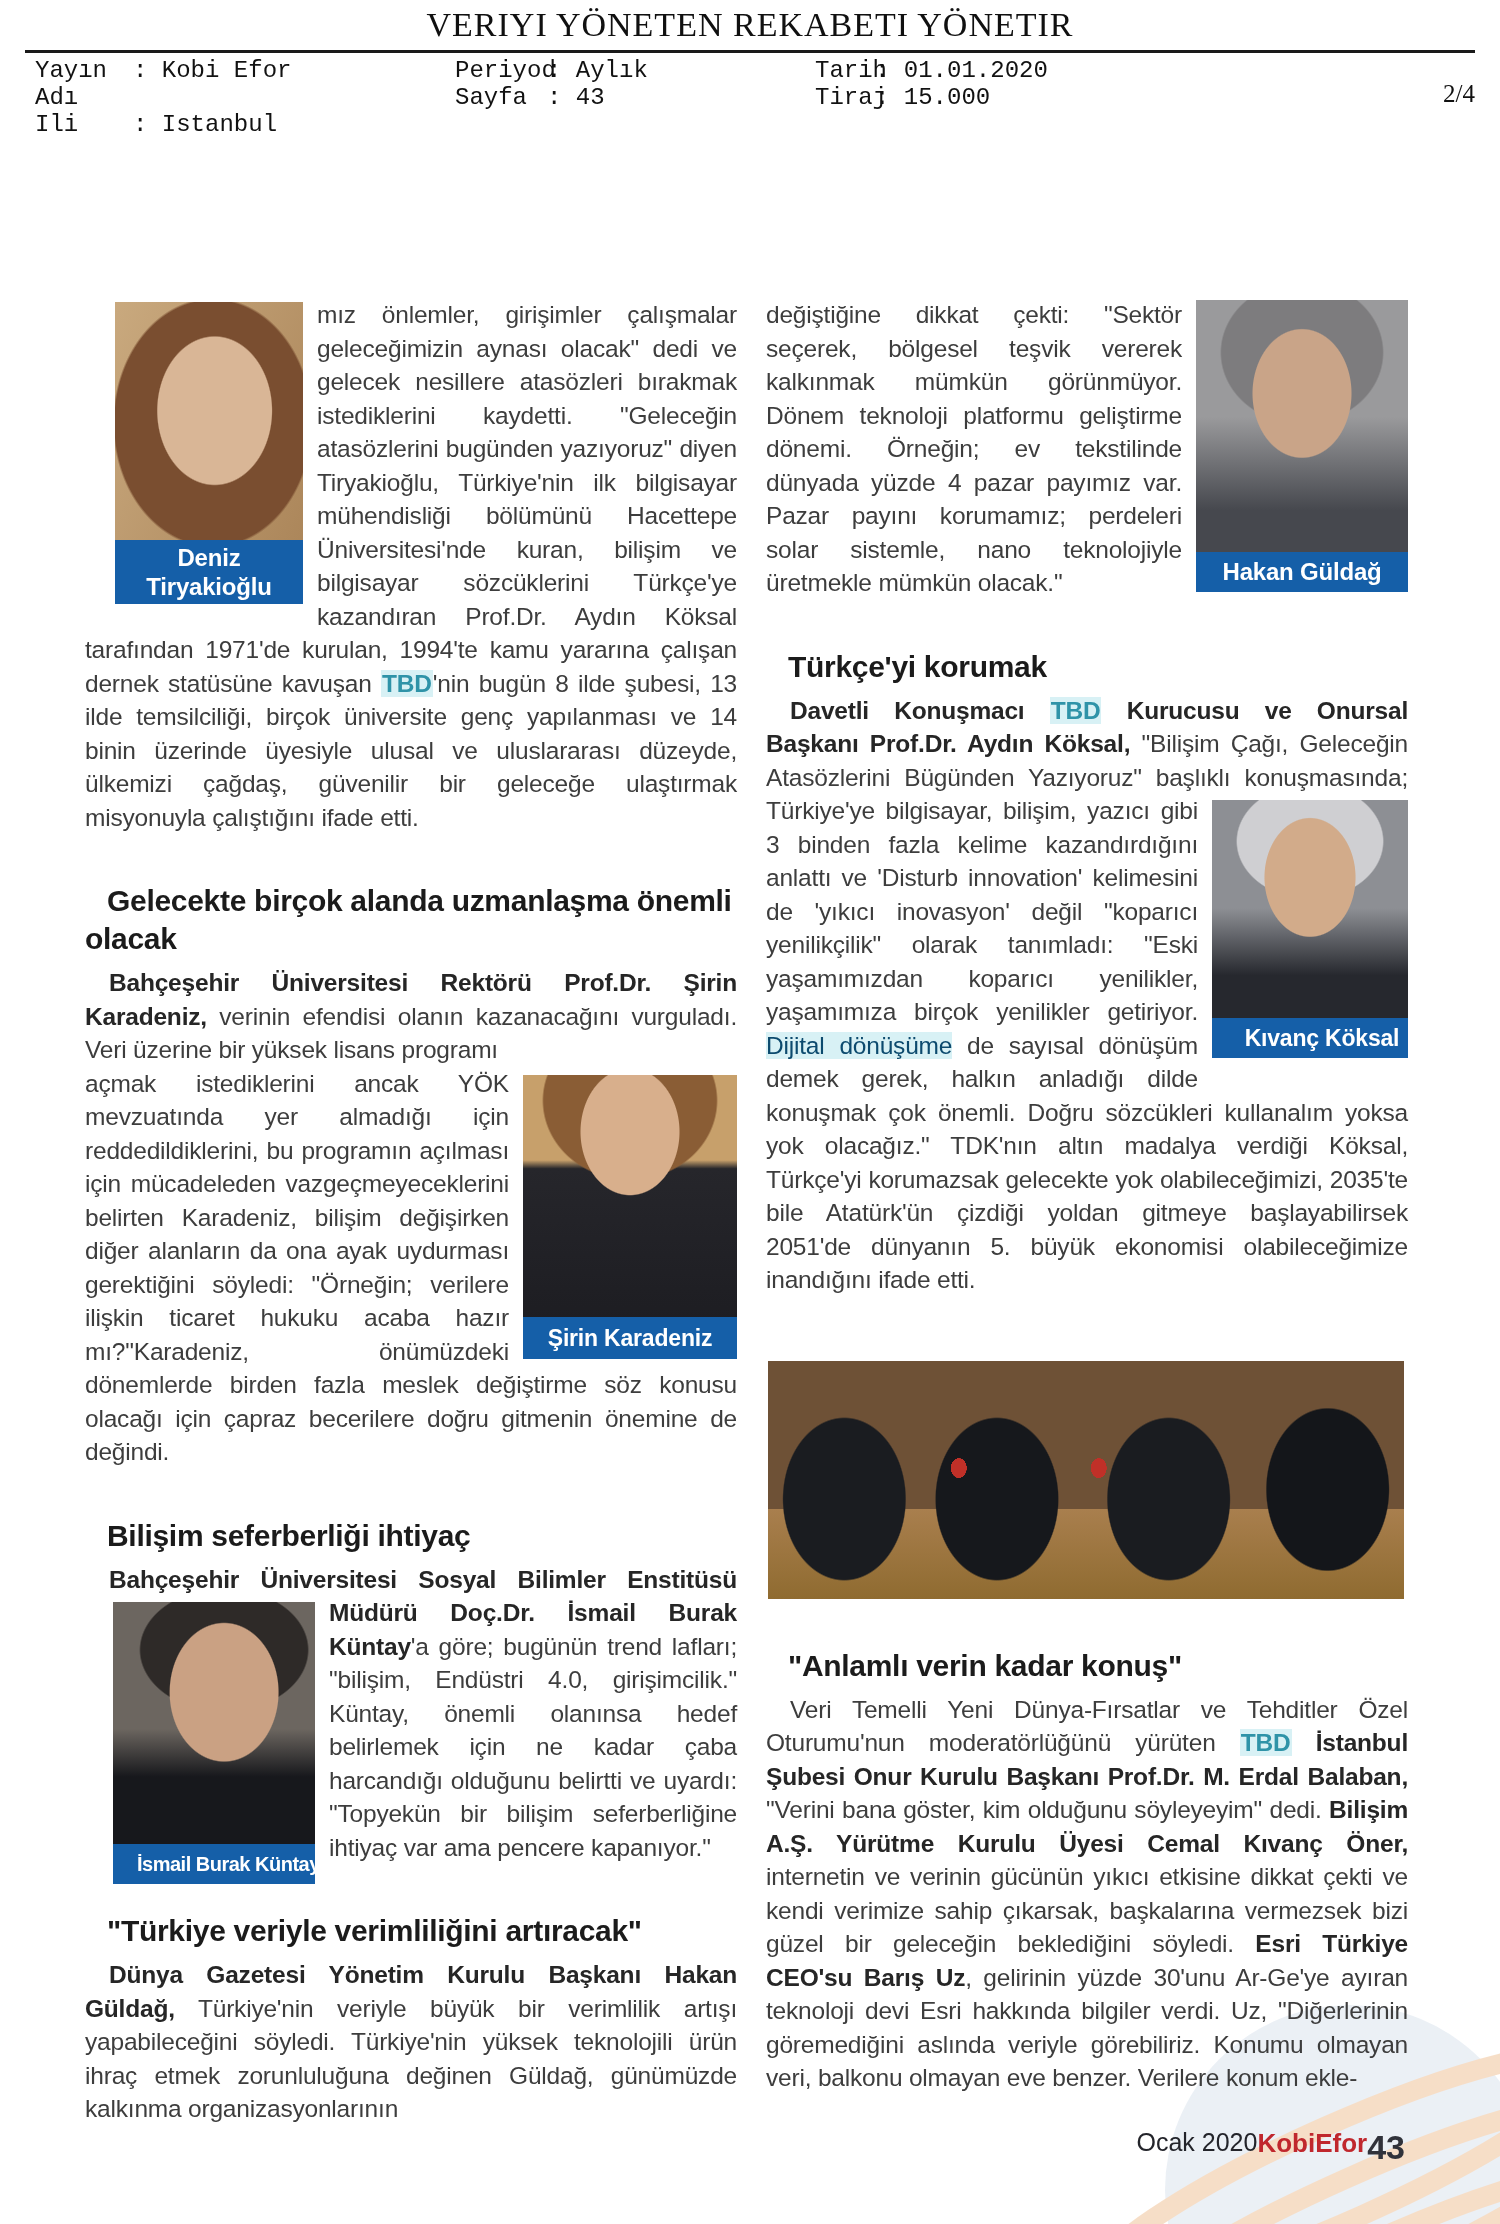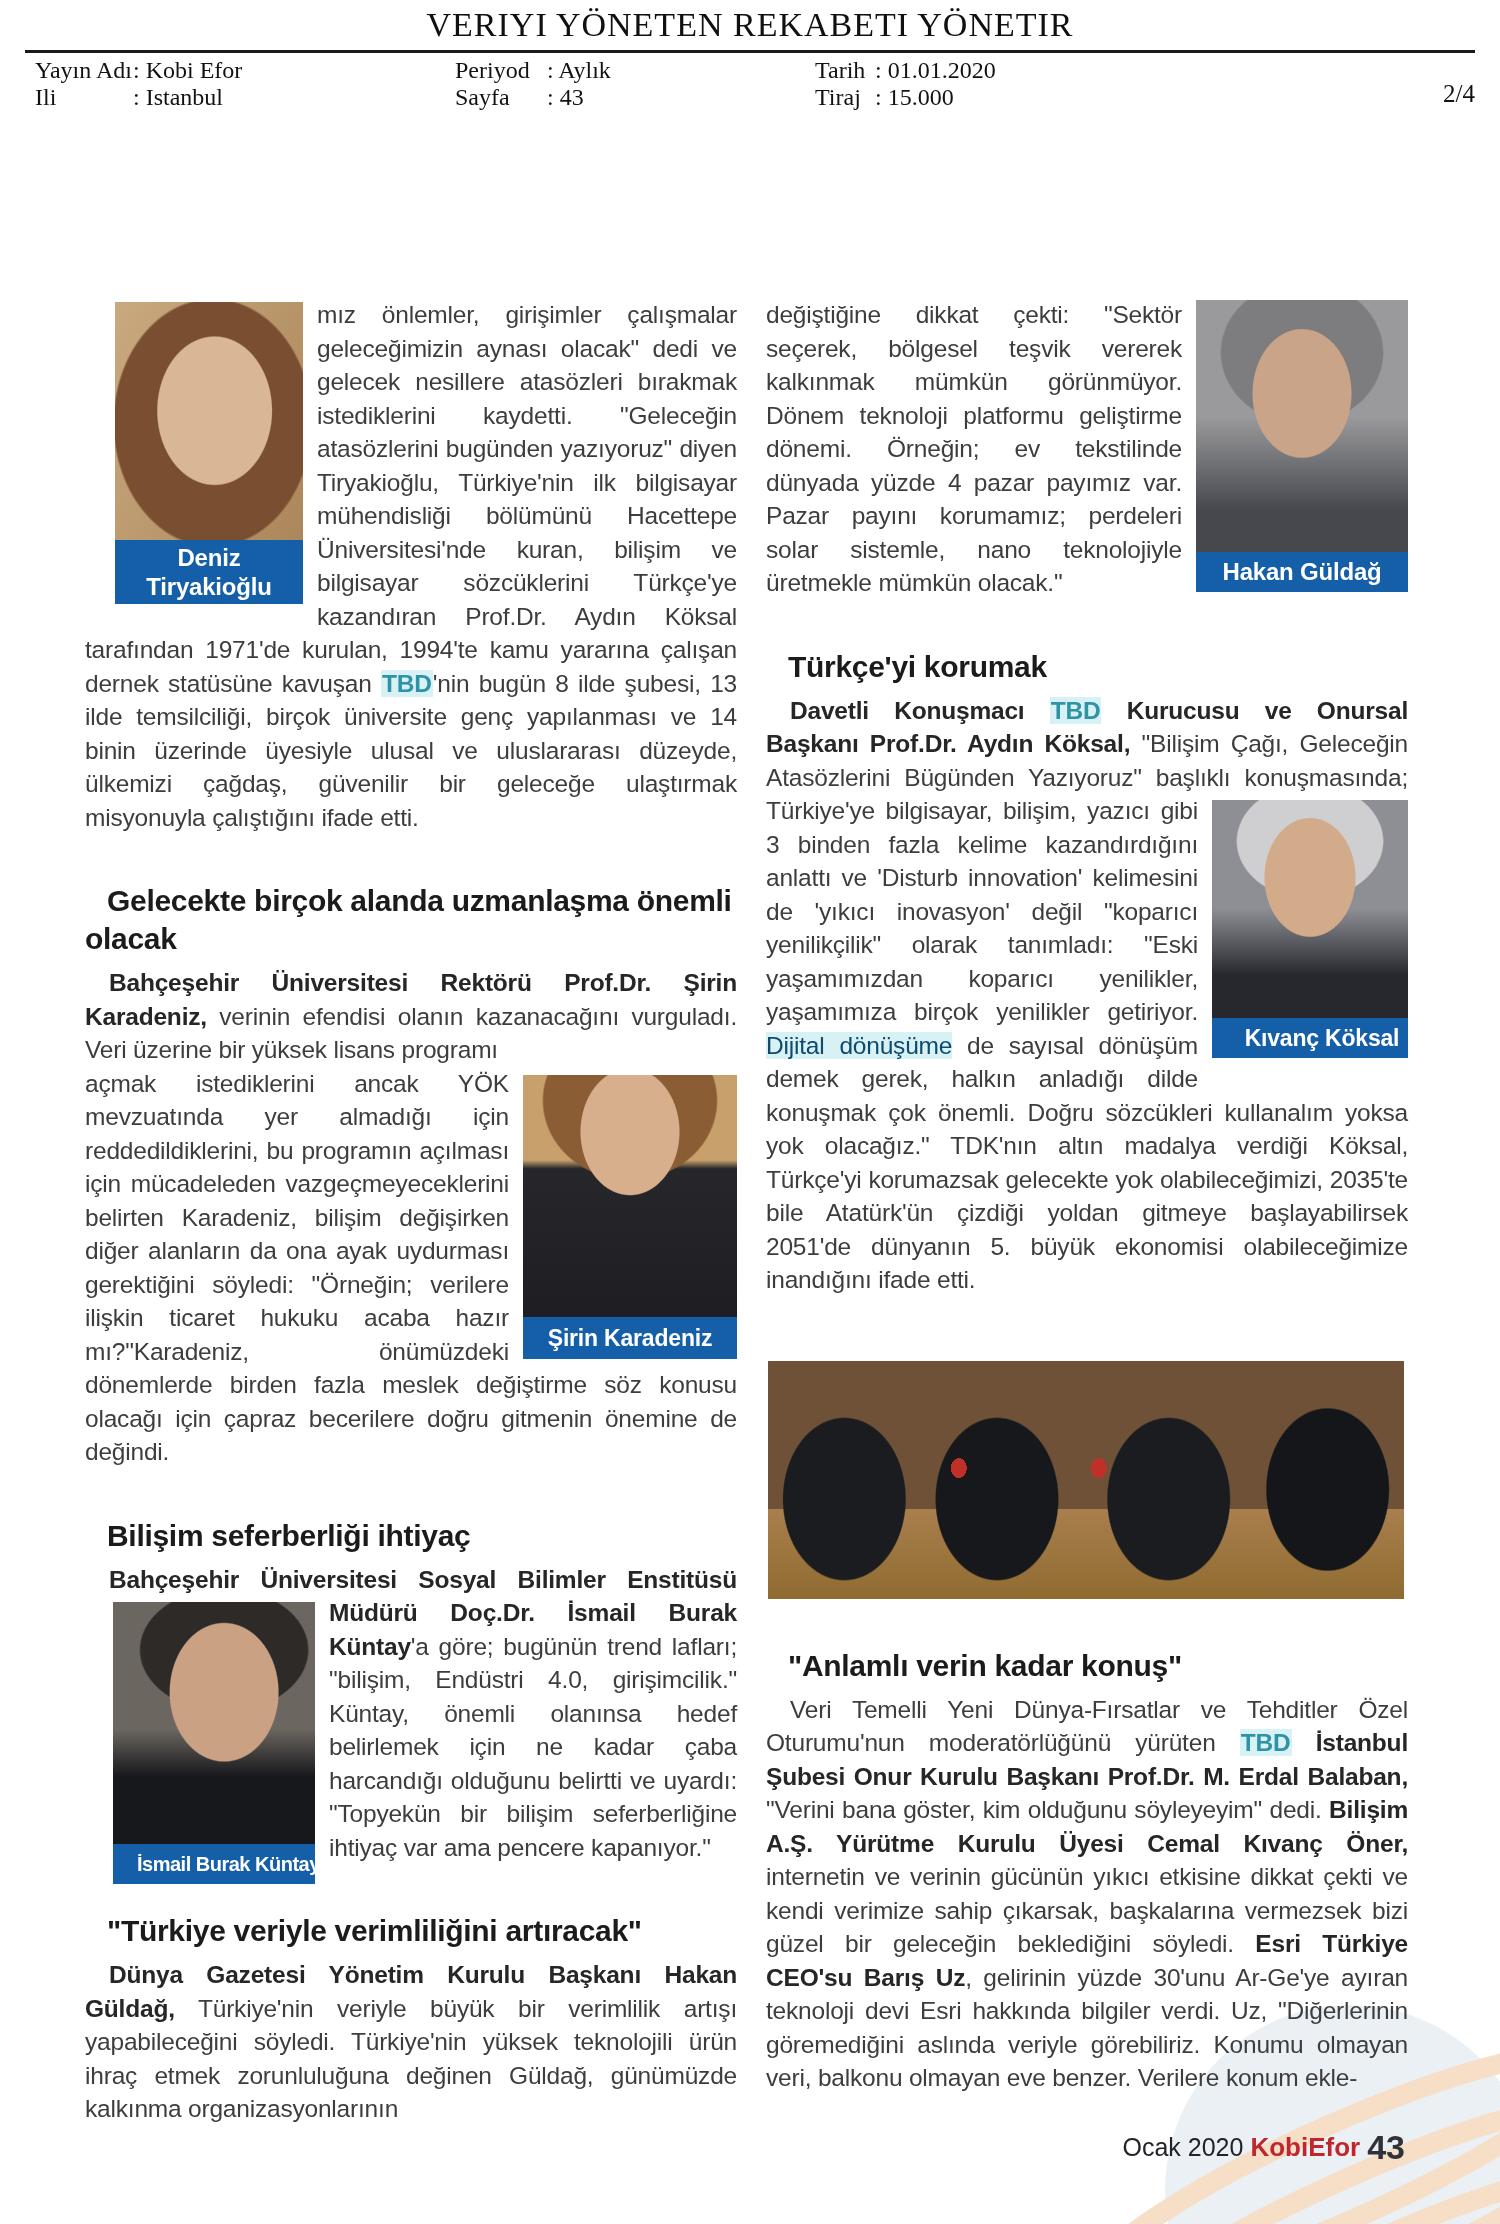--- a/index.html
+++ b/index.html
@@ -4,21 +4,21 @@
 <style>
   html,body{margin:0;padding:0;background:#ffffff}
   *{box-sizing:border-box}
   .page{position:relative;width:1500px;height:2224px;background:#fff;overflow:hidden;
         font-family:"Liberation Sans",sans-serif;color:#3d3d3d}
 
   
   .doc-title{position:absolute;top:6px;left:0;width:100%;text-align:center;
              font-family:"Liberation Serif",serif;font-size:34px;color:#101010;letter-spacing:1px}
   .title-rule{position:absolute;top:50px;left:25px;width:1450px;border-top:3px solid #1a1a1a}
-  .meta{position:absolute;top:57px;font-family:Liberation Serif, serif;font-size:24px;
+  .meta{position:absolute;top:57px;font-family:Liberation Mono, monospace;font-size:24px;
         color:#121212;line-height:27px}
   .meta-left{left:35px}.meta-center{left:455px}.meta-right{left:815px}
   .meta .row{display:flex}
   .meta .ml{display:inline-block}
   .meta-left .ml{width:98px}.meta-center .ml{width:92px}.meta-right .ml{width:60px}
   .page-indicator{position:absolute;top:80px;left:1443px;font-family:"Liberation Serif",serif;
                   font-size:25px;color:#111}
 
   
   .col{position:absolute;top:298px;font-size:24.5px;line-height:33.5px;letter-spacing:-0.2px;
@@ -67,21 +67,21 @@
   .photo-panel{clear:both;width:636px;height:238px;margin:64px 0 0 2px;
     background:radial-gradient(8px 10px at 30% 45%,#c03028 0 98%,transparent),
                radial-gradient(8px 10px at 52% 45%,#c03028 0 98%,transparent),
                radial-gradient(62px 82px at 12% 58%,#1a1c20 0 98%,transparent),
                radial-gradient(62px 82px at 36% 58%,#16181c 0 98%,transparent),
                radial-gradient(62px 82px at 63% 58%,#1a1c20 0 98%,transparent),
                radial-gradient(62px 82px at 88% 54%,#14161a 0 98%,transparent),
                linear-gradient(180deg,#6e5136 0 62%,#a97f4e 62%,#8f6b30)}
 
   
-  .footer{position:absolute;top:2128px;right:95px;display:flex;align-items:center;gap:7px;z-index:2}
+  .footer{position:absolute;top:2128px;right:95px;display:flex;align-items:flex-start;gap:0;z-index:2}
   .footer .f-date{font-size:25px;color:#23242a}
   .footer .f-brand{font-size:26px;font-weight:700;color:#c0272d}
   .footer .f-page{font-size:34px;font-weight:700;color:#30323a}
   .watermark{position:absolute;right:-70px;top:1980px;width:520px;height:420px;z-index:0;opacity:.55}
 </style>
 </head>
 <body>
 
 <div class="page">
 

